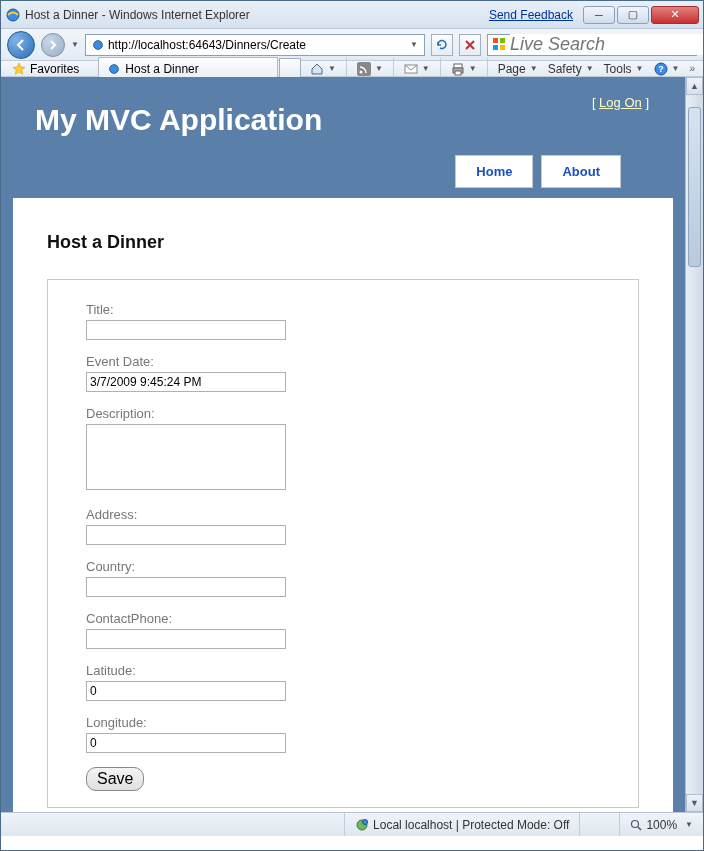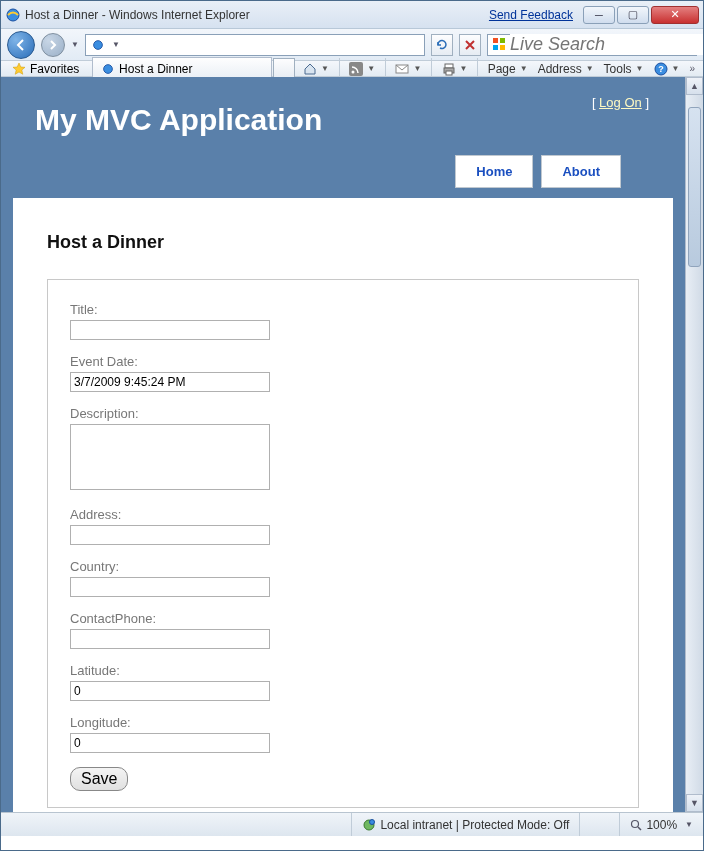--- a/index.html
+++ b/index.html
@@ -98,21 +98,21 @@
   .navtabs { display:flex; justify-content:flex-end; gap:8px; padding:0 30px 0 0; margin-top:18px; }
   .navtab {
     background:#fff; border:1px solid #c0c8d0; padding:8px 20px;
     color:#1a4fc0; font-weight:bold; font-size:13px; cursor:pointer;
   }
   .mvc-content {
     background:#fff; margin:0 6px; padding:34px 34px 20px 34px;
     min-height:560px;
   }
   .mvc-h2 { font-size:18px; font-weight:bold; color:#111; margin-bottom:26px; font-family: Arial, sans-serif; }
-  fieldset { border:1px solid #c8c8c8; padding:22px 22px 16px 22px; }
+  fieldset { border:1px solid #c8c8c8; padding:22px 22px 16px 38px; }
   .fld { margin-bottom:14px; }
   .fld label { display:block; color:#777; font-size:13px; margin-bottom:3px; }
   .fld input[type=text] {
     width:200px; height:20px; border:1px solid #b0b0b0; background:#fff; padding:1px 3px; font-size:12px;
   }
   .fld textarea {
     width:200px; height:66px; border:1px solid #b0b0b0; background:#fff; padding:2px 3px; font-size:12px; resize:none;
   }
   .savebtn {
     border:1px solid #888; background:linear-gradient(#f4f4f4,#e0e0e0);
@@ -157,20 +157,21 @@
         <path d="M4 2 L8 6 L4 10" stroke="#fff" stroke-width="2" fill="none"></path>
       </svg>
   </div>
   <span style="font-size:8px;color:#556;">▼</span>
   <div class="addrbar">
     <span class="icon">
       <svg width="14" height="14" viewBox="0 0 16 16">
           <circle cx="8" cy="8" r="5" fill="#3a8de0" stroke="#1a4fa0"></circle>
         </svg>
     </span>
+    <input type="text" value="http://localhost:64643/Dinners/Create" style="">
     <span style="font-size:8px;color:#556;padding:0 4px;">▼</span>
   </div>
   <div class="iconbtn">
     <svg width="12" height="12" viewBox="0 0 12 12">
         <path d="M2 6 A4 4 0 1 1 4 9" stroke="#2a6db8" stroke-width="1.5" fill="none"></path>
         <path d="M2 3 L2 6 L5 6" stroke="#2a6db8" stroke-width="1.5" fill="none"></path>
       </svg>
   </div>
   <div class="iconbtn">
     <svg width="10" height="10" viewBox="0 0 10 10">
@@ -250,21 +251,21 @@
         </svg>
       </span>
     <span class="dd">▼</span>
   </div>
   <div class="toolsep"></div>
   <div class="toolmenu">
       <span>Page</span>
       <span class="dd">▼</span>
     </div>
   <div class="toolmenu">
-      <span>Address</span>
+      <span>Safety</span>
       <span class="dd">▼</span>
     </div>
   <div class="toolmenu">
       <span>Tools</span>
       <span class="dd">▼</span>
     </div>
   <div class="toolmenu">
     <span>
         <svg width="14" height="14" viewBox="0 0 14 14">
           <circle cx="7" cy="7" r="6" fill="#3a8de0" stroke="#1a4fa0"></circle>
@@ -338,21 +339,21 @@
 
 <div class="status">
   <div class="seg"></div>
   <div class="seg">
     <span>
         <svg width="14" height="14" viewBox="0 0 14 14">
           <circle cx="7" cy="7" r="5" fill="#6fb860" stroke="#3a7a30"></circle>
           <circle cx="10" cy="4" r="2.5" fill="#3a8de0" stroke="#1a4fa0"></circle>
         </svg>
       </span>
-    <span>Local intranet | Protected Mode: Off</span>
+    <span>Local localhost | Protected Mode: Off</span>
   </div>
   <div class="seg" style="width:40px;"></div>
   <div class="seg">
     <span>
         <svg width="12" height="12" viewBox="0 0 12 12">
           <circle cx="5" cy="5" r="3.5" fill="none" stroke="#556" stroke-width="1.2"></circle>
           <line x1="8" y1="8" x2="11" y2="11" stroke="#556" stroke-width="1.5"></line>
         </svg>
       </span>
     <span>100%</span>

